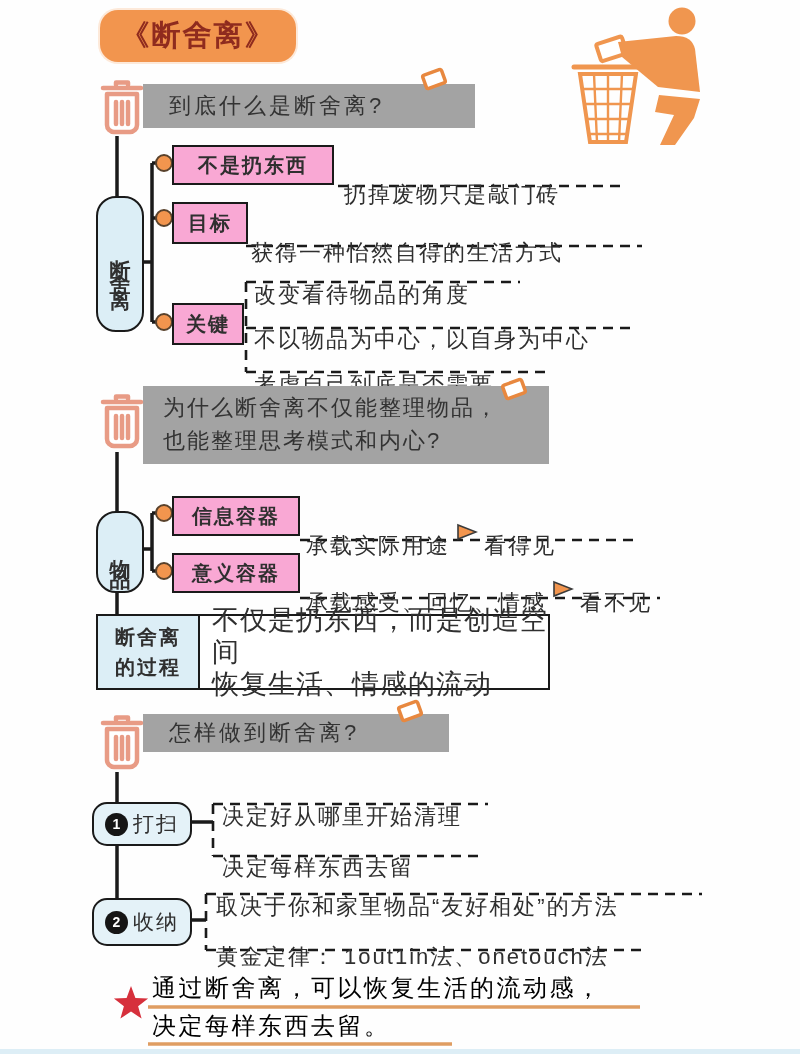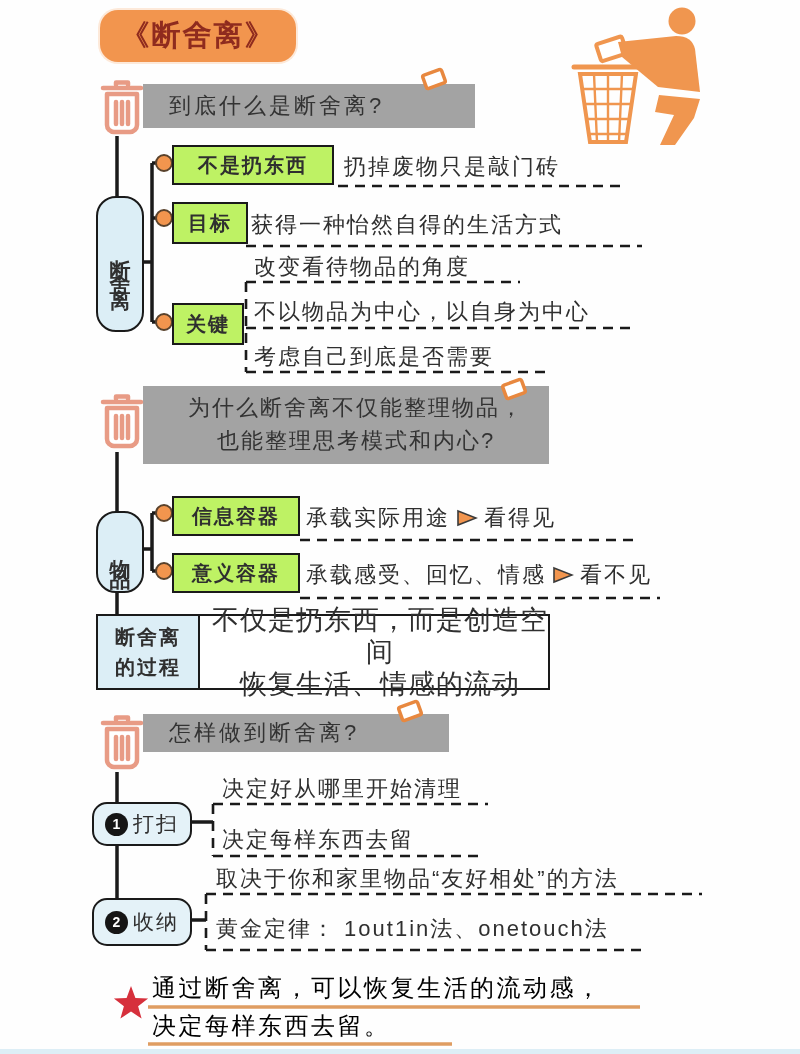--- a/index.html
+++ b/index.html
@@ -1,21 +1,20 @@
 <!DOCTYPE html>
 <html><head>
 <meta charset="utf-8">
 <style>
   html,body{margin:0;padding:0;background:#ffffff;}
   #canvas{
     position:relative;width:800px;height:1054px;margin:0 auto;
     background:#fefefe;overflow:hidden;
     font-family:"Liberation Sans","DejaVu Sans",sans-serif;
     color:#2f2f2f;
-    text-align:center;
   }
   .abs{position:absolute;}
   svg{display:block;}
   
   .title-box{
     left:100px;top:10px;width:196px;height:52px;
     background:#f2954e;border-radius:18px;
     display:flex;align-items:center;justify-content:center;
     font-size:29px;font-weight:bold;color:#8f2b1e;letter-spacing:2px;
     box-shadow:0 0 0 2px #fde9d9;
@@ -29,29 +28,29 @@
   .banner.two-line{padding:5px 0 4px 20px;line-height:33px;letter-spacing:2px;}
   
   .vnode{
     background:#dceef6;border:2.5px solid #1a1a1a;border-radius:20px;
     display:flex;align-items:center;justify-content:center;
     writing-mode:vertical-rl;text-orientation:upright;
     font-size:21px;letter-spacing:10px;font-weight:bold;color:#2f2f2f;
   }
   
   .lbox{
-    background:#bef264;border:2px solid #1a1a1a;
+    background:#f9a8d4;border:2px solid #1a1a1a;
     display:flex;align-items:center;justify-content:center;
     font-size:20px;letter-spacing:2px;font-weight:bold;color:#2f2f2f;
   }
   .bullet{
     width:14px;height:14px;border-radius:50%;
     background:#f2954e;border:2.5px solid #59422c;
   }
-  .leaf{font-size:22px;letter-spacing:2px;white-space:nowrap;color:#2f2f2f;}
+  .leaf{font-size:22px;letter-spacing:2px;white-space:nowrap;color:#2f2f2f;margin-top:28px;}
   .leaf-row{display:flex;align-items:center;gap:6px;white-space:nowrap;}
   
   .ptable{
     left:96px;top:614px;width:450px;height:72px;
     border:2.5px solid #1a1a1a;background:#fff;display:flex;
   }
   .ptable .pleft{
     width:100px;background:#dceef6;border-right:2.5px solid #1a1a1a;
     display:flex;flex-direction:column;align-items:center;justify-content:center;
     font-size:20px;font-weight:bold;line-height:30px;letter-spacing:2px;

